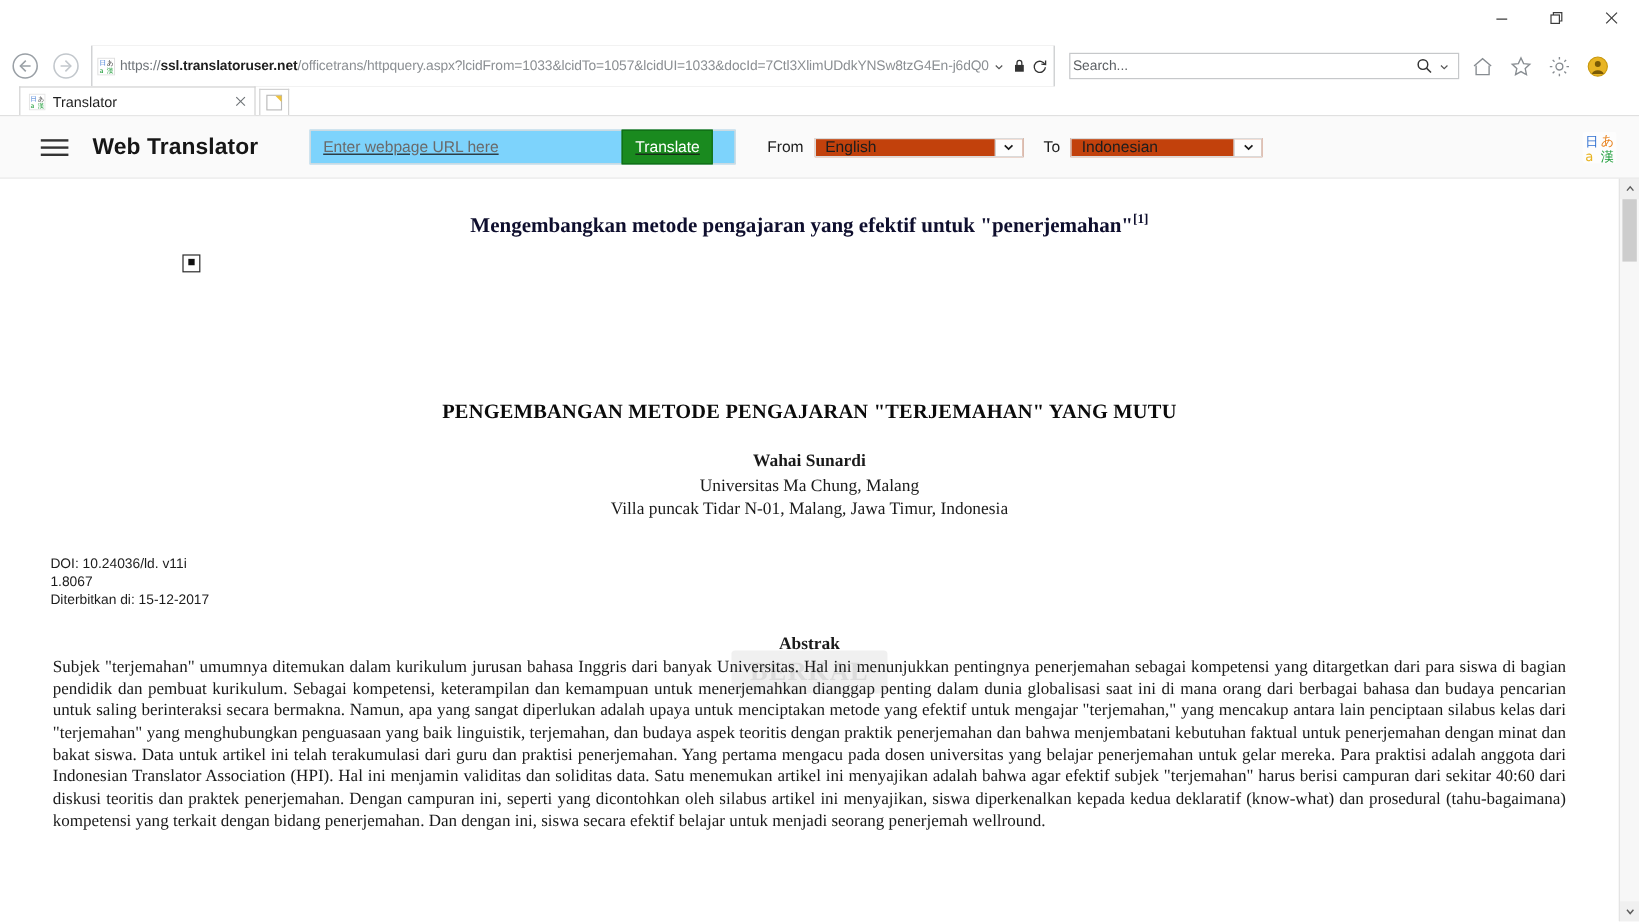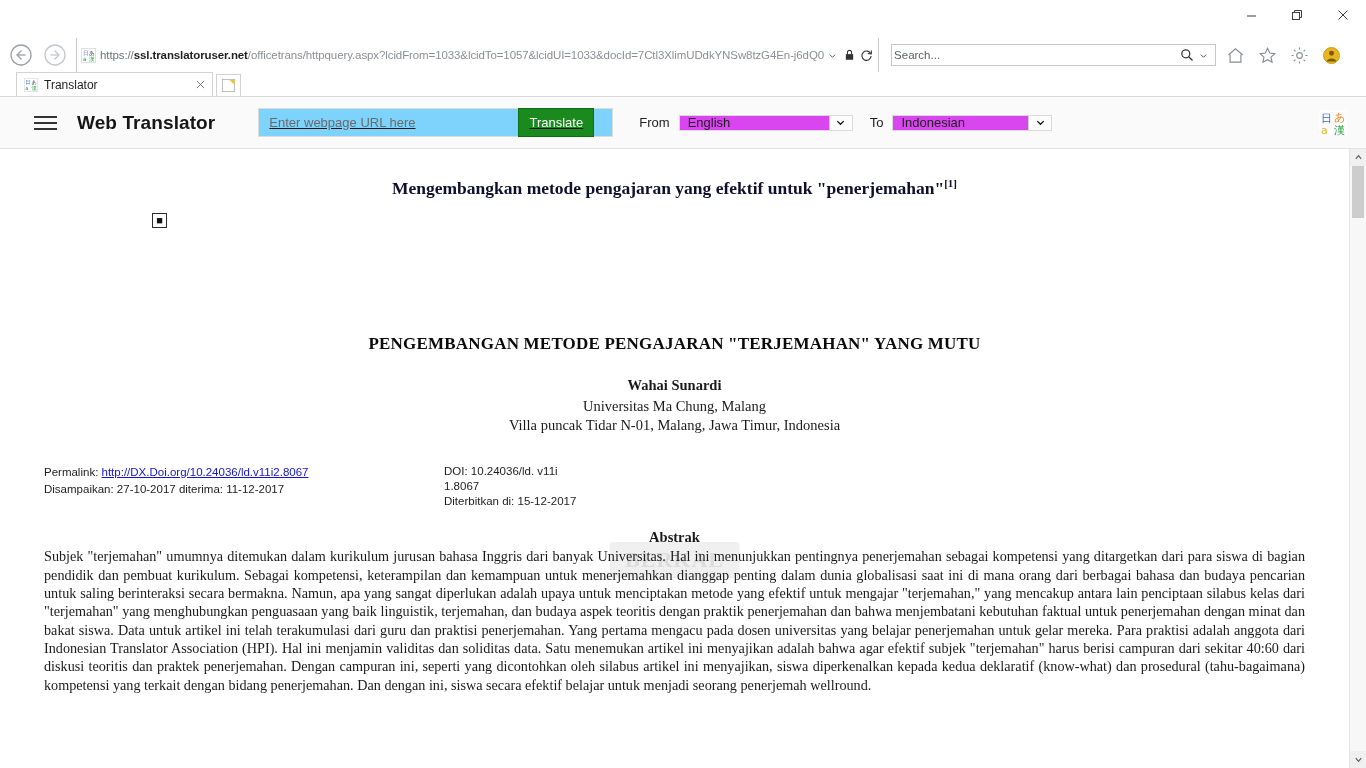--- a/index.html
+++ b/index.html
@@ -111,21 +111,21 @@
     flex:1 1 auto;padding:0 10px;font-size:13px;color:#6a6a6a;white-space:nowrap;overflow:hidden;
   }
   .translatebtn{
     background:#1a8a1f;border:1px solid #0f6b14;color:#fff;height:29px;
     min-width:76px;display:flex;align-items:center;justify-content:center;
     font-size:13px;margin-right:18px;box-sizing:border-box;
   }
   .lbl{font-size:13px;color:#1d1d1d;margin:0 9px 0 26px;white-space:nowrap;}
   .lbl.to{margin-left:17px;}
   .selectbox{
-    height:16px;background:#d946ef;border:1px solid #dadada;display:flex;align-items:stretch;
+    height:16px;background:#c2410c;border:1px solid #dadada;display:flex;align-items:stretch;
     box-sizing:border-box;
     gap:48px;
   }
   .selectbox.from{flex:0 0 174px;}
   .selectbox.to{flex:0 0 160px;}
   .selectbox .sval{
     flex:1 1 auto;display:flex;align-items:center;padding-left:8px;font-size:13px;color:#1d1d1d;
     white-space:nowrap;overflow:hidden;
   }
   .selectbox .sarrow{
@@ -401,24 +401,20 @@
         <div class="watermark">BERKAL</div>
 
         <div class="headblock">
           <div class="paper-title">PENGEMBANGAN METODE PENGAJARAN "TERJEMAHAN" YANG MUTU</div>
           <div class="author">Wahai Sunardi</div>
           <div class="affil">Universitas Ma Chung, Malang</div>
           <div class="affil">Villa puncak Tidar N-01, Malang, Jawa Timur, Indonesia</div>
         </div>
 
         <div class="metarow">
-          <div class="meta-left">
-            <div><span>Permalink: </span><a href="#">http://DX.Doi.org/10.24036/ld.v11i2.8067</a></div>
-            <div>Disampaikan: 27-10-2017 diterima: 11-12-2017</div>
-          </div>
           <div class="meta-right">
             <div>DOI: 10.24036/ld. v11i</div>
             <div>1.8067</div>
             <div>Diterbitkan di: 15-12-2017</div>
           </div>
         </div>
 
         <div class="abs-head">Abstrak</div>
         <div class="abstract">Subjek "terjemahan" umumnya ditemukan dalam kurikulum jurusan bahasa Inggris dari banyak Universitas. Hal ini menunjukkan pentingnya penerjemahan sebagai kompetensi yang ditargetkan dari para siswa di bagian pendidik dan pembuat kurikulum. Sebagai kompetensi, keterampilan dan kemampuan untuk menerjemahkan dianggap penting dalam dunia globalisasi saat ini di mana orang dari berbagai bahasa dan budaya pencarian untuk saling berinteraksi secara bermakna. Namun, apa yang sangat diperlukan adalah upaya untuk menciptakan metode yang efektif untuk mengajar "terjemahan," yang mencakup antara lain penciptaan silabus kelas dari "terjemahan" yang menghubungkan penguasaan yang baik linguistik, terjemahan, dan budaya aspek teoritis dengan praktik penerjemahan dan bahwa menjembatani kebutuhan faktual untuk penerjemahan dengan minat dan bakat siswa. Data untuk artikel ini telah terakumulasi dari guru dan praktisi penerjemahan. Yang pertama mengacu pada dosen universitas yang belajar penerjemahan untuk gelar mereka. Para praktisi adalah anggota dari Indonesian Translator Association (HPI). Hal ini menjamin validitas dan soliditas data. Satu menemukan artikel ini menyajikan adalah bahwa agar efektif subjek "terjemahan" harus berisi campuran dari sekitar 40:60 dari diskusi teoritis dan praktek penerjemahan. Dengan campuran ini, seperti yang dicontohkan oleh silabus artikel ini menyajikan, siswa diperkenalkan kepada kedua deklaratif (know-what) dan prosedural (tahu-bagaimana) kompetensi yang terkait dengan bidang penerjemahan. Dan dengan ini, siswa secara efektif belajar untuk menjadi seorang penerjemah wellround.</div>
 

